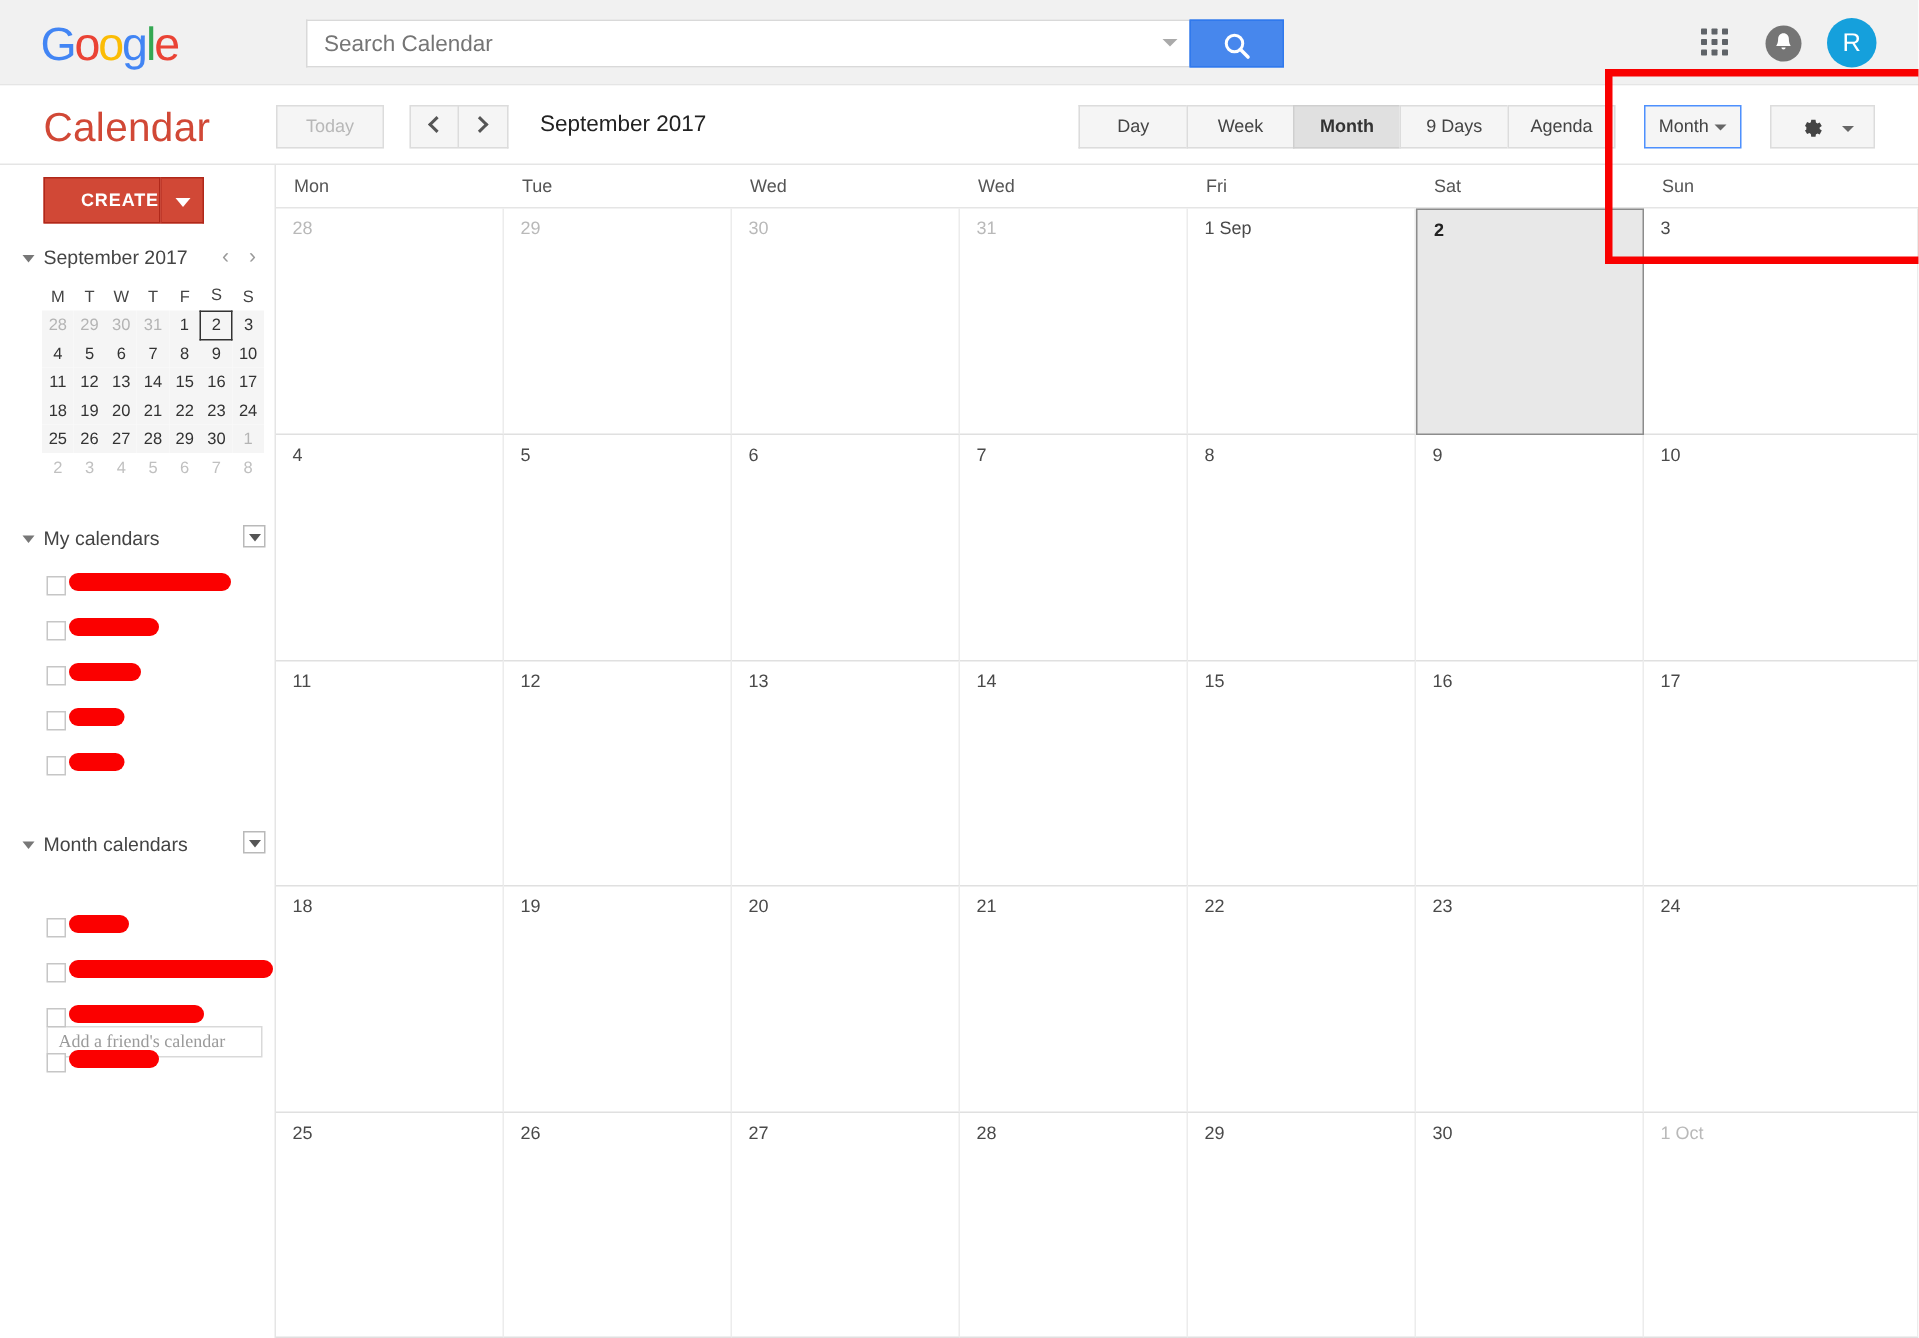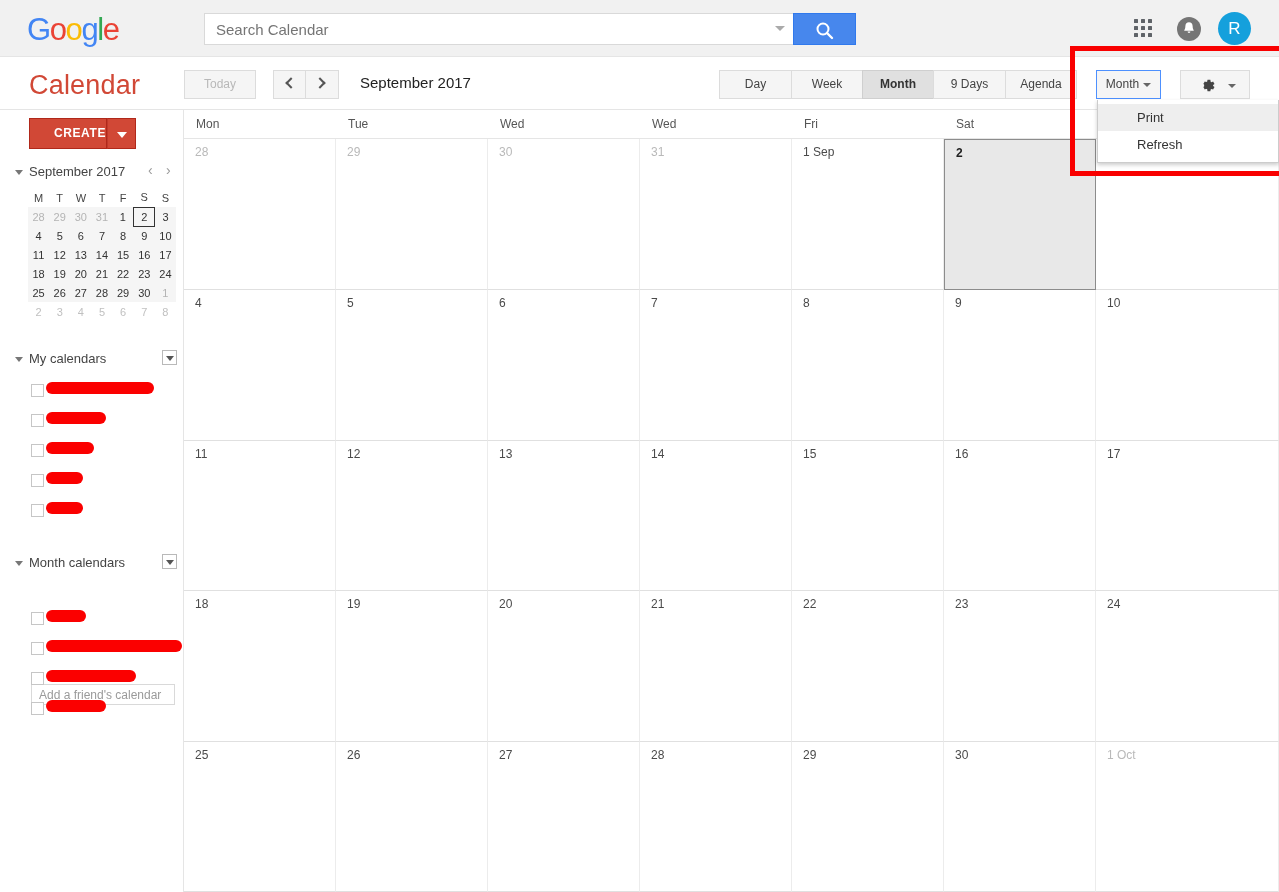--- a/index.html
+++ b/index.html
@@ -236,21 +236,21 @@
   }
   .redact {
     position: absolute; left: 15px; top: 1px;
     height: 12px; background: #fb0000; border-radius: 7px;
   }
   .friend-input {
     position: absolute; left: 31px; top: 574px;
     width: 144px; height: 21px;
     border: 1px solid #d9d9d9; background: #fff;
     font-size: 12px; color: #999; padding-left: 7px;
-    outline: none; font-family: Liberation Sans, sans-serif;
+    outline: none; font-family: Liberation Serif, serif;
   }
   .friend-input::placeholder { color: #9a9a9a; opacity: 1; }
 
   
   .grid { position: absolute; left: 184px; top: 110px; width: 1095px; height: 782px; background: #fff; }
   .dayhdr {
     position: absolute; top: 0; height: 28px;
     font-size: 12px; color: #555; padding-left: 12px; line-height: 28px;
   }
   .hdr-rule { position: absolute; left: 0; top: 28px; width: 1095px; height: 1px; background: #e5e5e5; }
@@ -608,19 +608,15 @@
         </div>
         <div class="cell" style="left: 760px; top: 632px; width: 152px; height: 150px;">
           <div class="dnum">30</div>
         </div>
         <div class="cell other" style="left: 912px; top: 632px; width: 183px; height: 150px;">
           <div class="dnum">1 Oct</div>
         </div>
       </div>
   </div>
 
-  <div class="dropdown">
-    <div class="dd-item hl">Print</div>
-    <div class="dd-item">Refresh</div>
-  </div>
 
   <div class="annot"></div>
 </div>
 
 </body></html>

